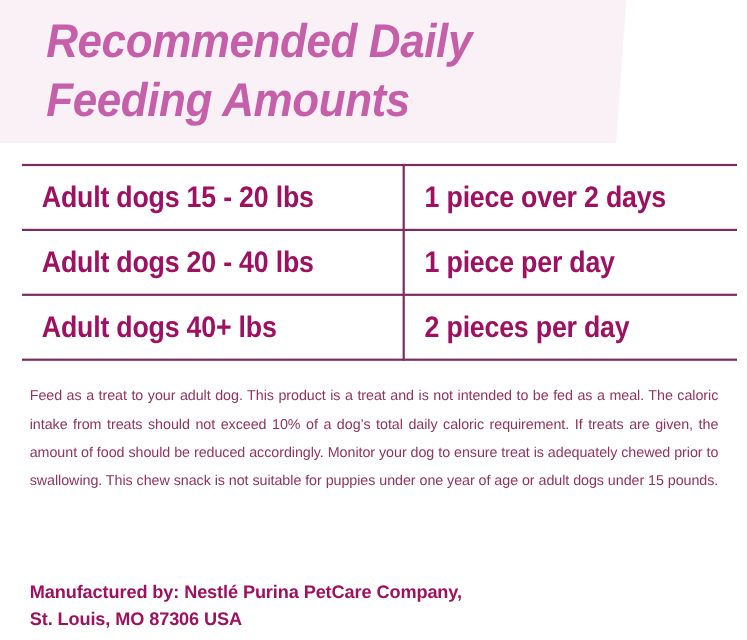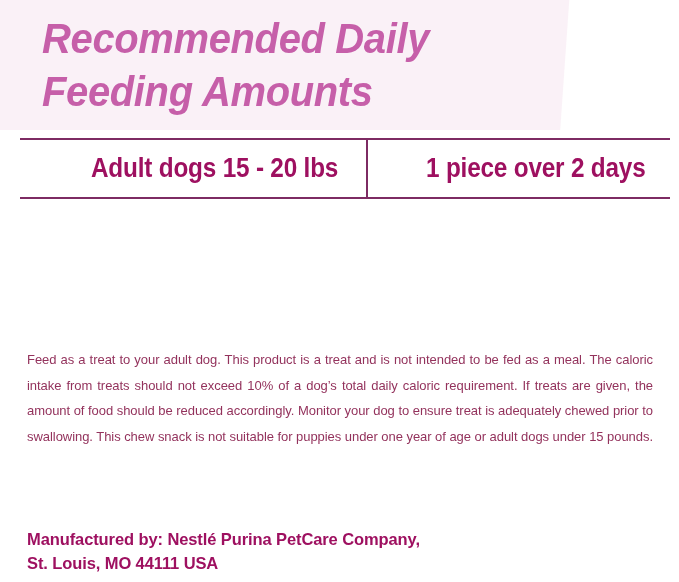--- a/index.html
+++ b/index.html
@@ -51,25 +51,24 @@
     color: #c65fa9;
     white-space: pre-line;
     transform: scaleX(0.93);
     transform-origin: left top;
   }
 
   
   #feeding-table {
     position: absolute;
     left: 20px;
-    top: 138px;
+    top: 149px;
     width: 650px;
     border-collapse: collapse;
     table-layout: fixed;
-    text-align: right;
   }
   #feeding-table col.col-weight { width: 347px; }
   #feeding-table col.col-amount { width: 303px; }
 
   #feeding-table tr {
     height: 59px;
   }
   #feeding-table td {
     padding: 0 0 0 18px;
     vertical-align: middle;
@@ -136,19 +135,27 @@
 <table id="feeding-table">
   <colgroup>
     <col class="col-weight">
     <col class="col-amount">
   </colgroup>
   <tbody>
     <tr>
       <td class="cell-weight"><span class="cell-text">Adult dogs 15 - 20 lbs</span></td>
       <td class="cell-amount"><span class="cell-text">1 piece over 2 days</span></td>
     </tr>
+    <tr>
+      <td class="cell-weight"><span class="cell-text">Adult dogs 20 - 40 lbs</span></td>
+      <td class="cell-amount"><span class="cell-text">1 piece per day</span></td>
+    </tr>
+    <tr>
+      <td class="cell-weight"><span class="cell-text">Adult dogs 40+ lbs</span></td>
+      <td class="cell-amount"><span class="cell-text">2 pieces per day</span></td>
+    </tr>
   </tbody>
 </table>
 
 <p id="feeding-note">Feed as a treat to your adult dog. This product is a treat and is not intended to be fed as a meal. The caloric intake from treats should not exceed 10% of a dog’s total daily caloric requirement. If treats are given, the amount of food should be reduced accordingly. Monitor your dog to ensure treat is adequately chewed prior to swallowing. This chew snack is not suitable for puppies under one year of age or adult dogs under 15 pounds.</p>
 
 <p id="manufacturer-info">Manufactured by: Nestlé Purina PetCare Company,
-St. Louis, MO 44111 USA</p>
+St. Louis, MO 87306 USA</p>
 
 </body></html>

